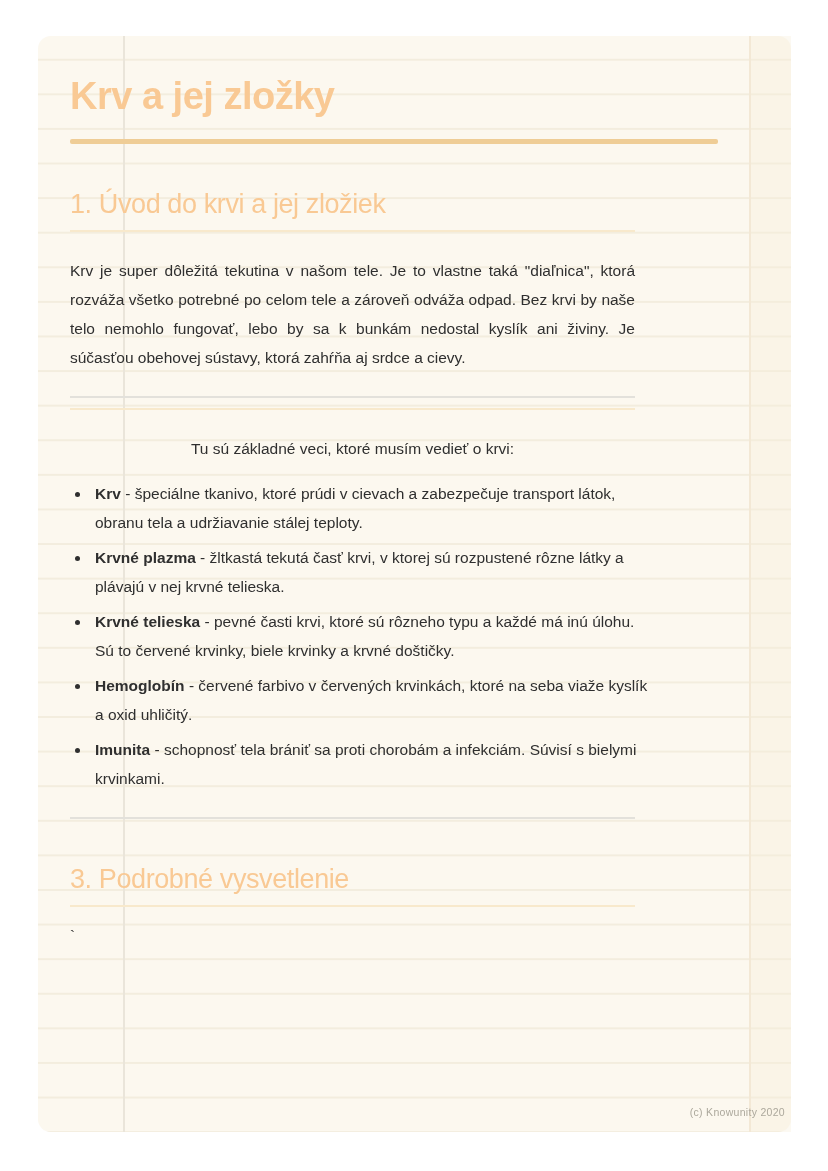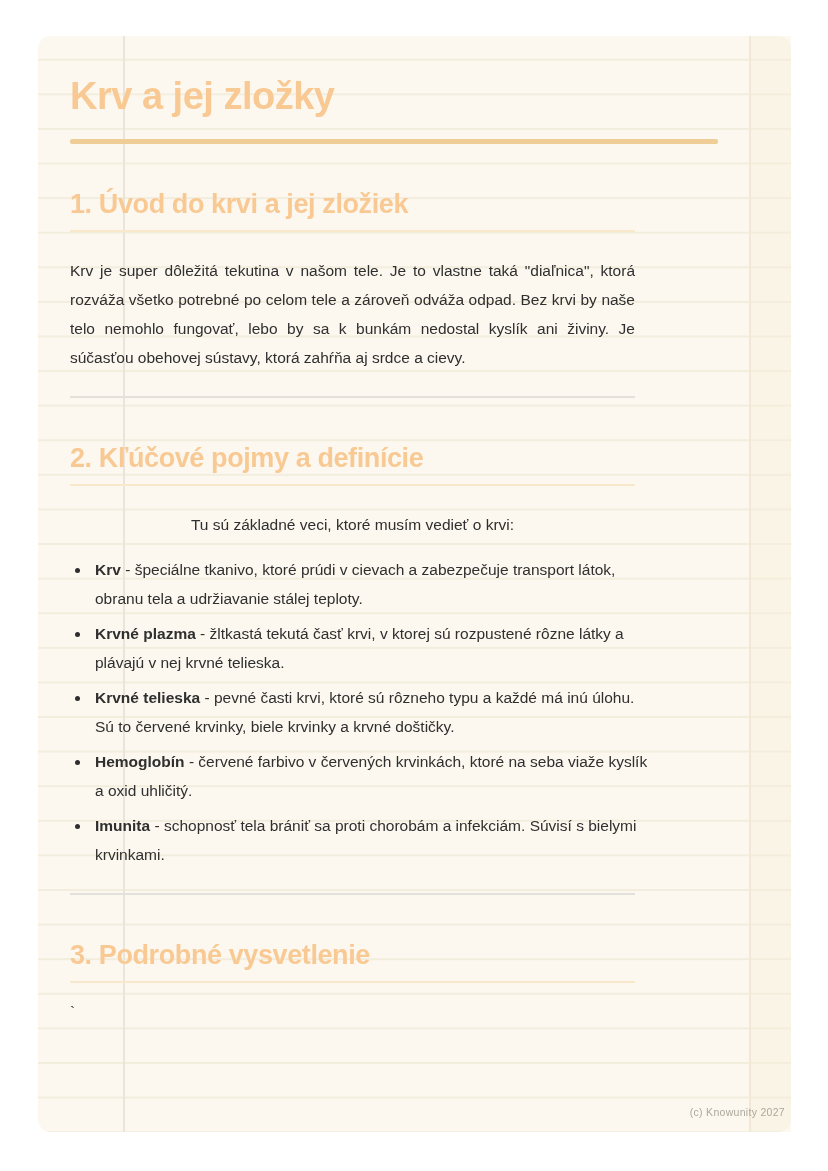--- a/index.html
+++ b/index.html
@@ -21,21 +21,21 @@
   .margin-strip-right { position:absolute; top:0; bottom:0; left:712px; right:0; background:rgba(247,238,219,0.35); }
   .content { position:relative; padding:0 0 0 32px; }
 
   h1.doc-title {
     margin:38px 0 0; font-size:38px; line-height:44px; font-weight:bold;
     color:#F9C994; letter-spacing:-0.5px;
   }
   .title-rule { width:648px; height:4.5px; background:#EFCD96; border-radius:2px; margin-top:21px; }
 
   h2.sec-heading {
-    margin:44px 0 0; font-size:27px; line-height:32px; font-weight:bold;
+    margin:44px 0 0; font-size:27px; line-height:32px; font-weight:normal;
     color:#F9C994; letter-spacing:-0.4px;
   }
   .heading-rule { width:565px; height:2px; background:#F8E9CC; margin-top:10px; }
 
   p.body-text {
     width:565px; margin:24px 0 0; font-size:15.5px; line-height:29px;
     color:#2F2F2F; text-align:justify;
   }
   p.intro-text { text-align:center; }
   p.stray { text-align:left; margin-top:14px; }
@@ -67,34 +67,33 @@
   <div class="content">
 
     <h1 class="doc-title">Krv a jej zložky</h1>
     <div class="title-rule"></div>
 
     <h2 class="sec-heading">1. Úvod do krvi a jej zložiek</h2>
     <div class="heading-rule"></div>
     <p class="body-text">Krv je super dôležitá tekutina v našom tele. Je to vlastne taká "diaľnica", ktorá rozváža všetko potrebné po celom tele a zároveň odváža odpad. Bez krvi by naše telo nemohlo fungovať, lebo by sa k bunkám nedostal kyslík ani živiny. Je súčasťou obehovej sústavy, ktorá zahŕňa aj srdce a cievy.</p>
     <div class="divider"></div>
 
-    <h2 class="sec-heading">2. Kľúčové pojmy a definície</h2>
     <div class="heading-rule"></div>
     <p class="body-text intro-text">Tu sú základné veci, ktoré musím vedieť o krvi:</p>
 
     <ul class="term-list">
       <li><b>Krv</b> <span>- špeciálne tkanivo, ktoré prúdi v cievach a zabezpečuje transport látok, obranu tela a udržiavanie stálej teploty.</span></li>
       <li><b>Krvné plazma</b> <span>- žltkastá tekutá časť krvi, v ktorej sú rozpustené rôzne látky a plávajú v nej krvné telieska.</span></li>
       <li><b>Krvné telieska</b> <span>- pevné časti krvi, ktoré sú rôzneho typu a každé má inú úlohu. Sú to červené krvinky, biele krvinky a krvné doštičky.</span></li>
       <li><b>Hemoglobín</b> <span>- červené farbivo v červených krvinkách, ktoré na seba viaže kyslík a oxid uhličitý.</span></li>
       <li><b>Imunita</b> <span>- schopnosť tela brániť sa proti chorobám a infekciám. Súvisí s bielymi krvinkami.</span></li>
     </ul>
 
     <div class="divider"></div>
 
     <h2 class="sec-heading">3. Podrobné vysvetlenie</h2>
     <div class="heading-rule"></div>
     <p class="body-text stray">`</p>
 
   </div>
 
-  <div class="footer-credit">(c) Knowunity 2027</div>
+  <div class="footer-credit">(c) Knowunity 2020</div>
 </div>
 
 </body></html>

